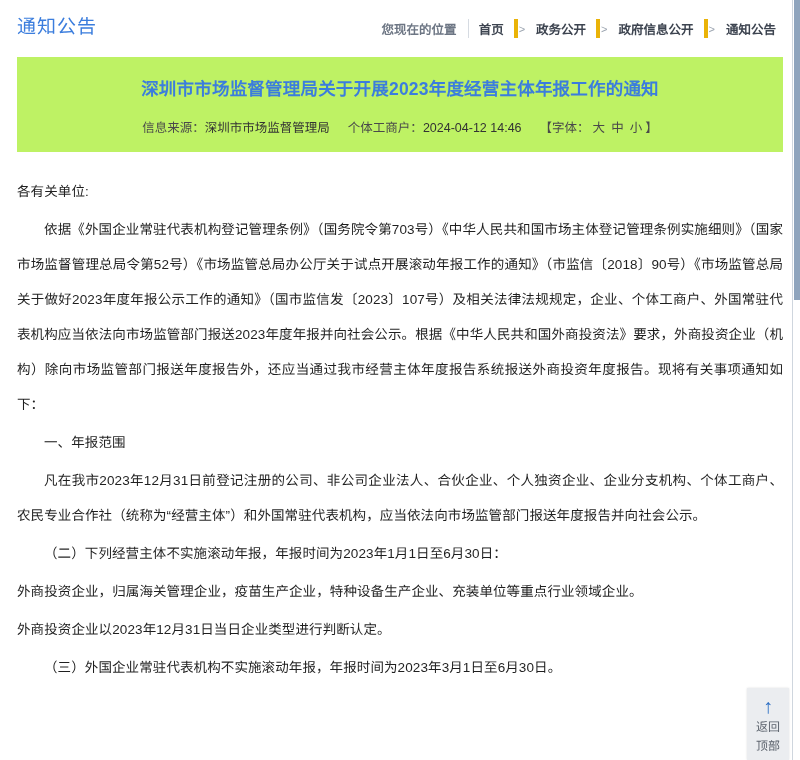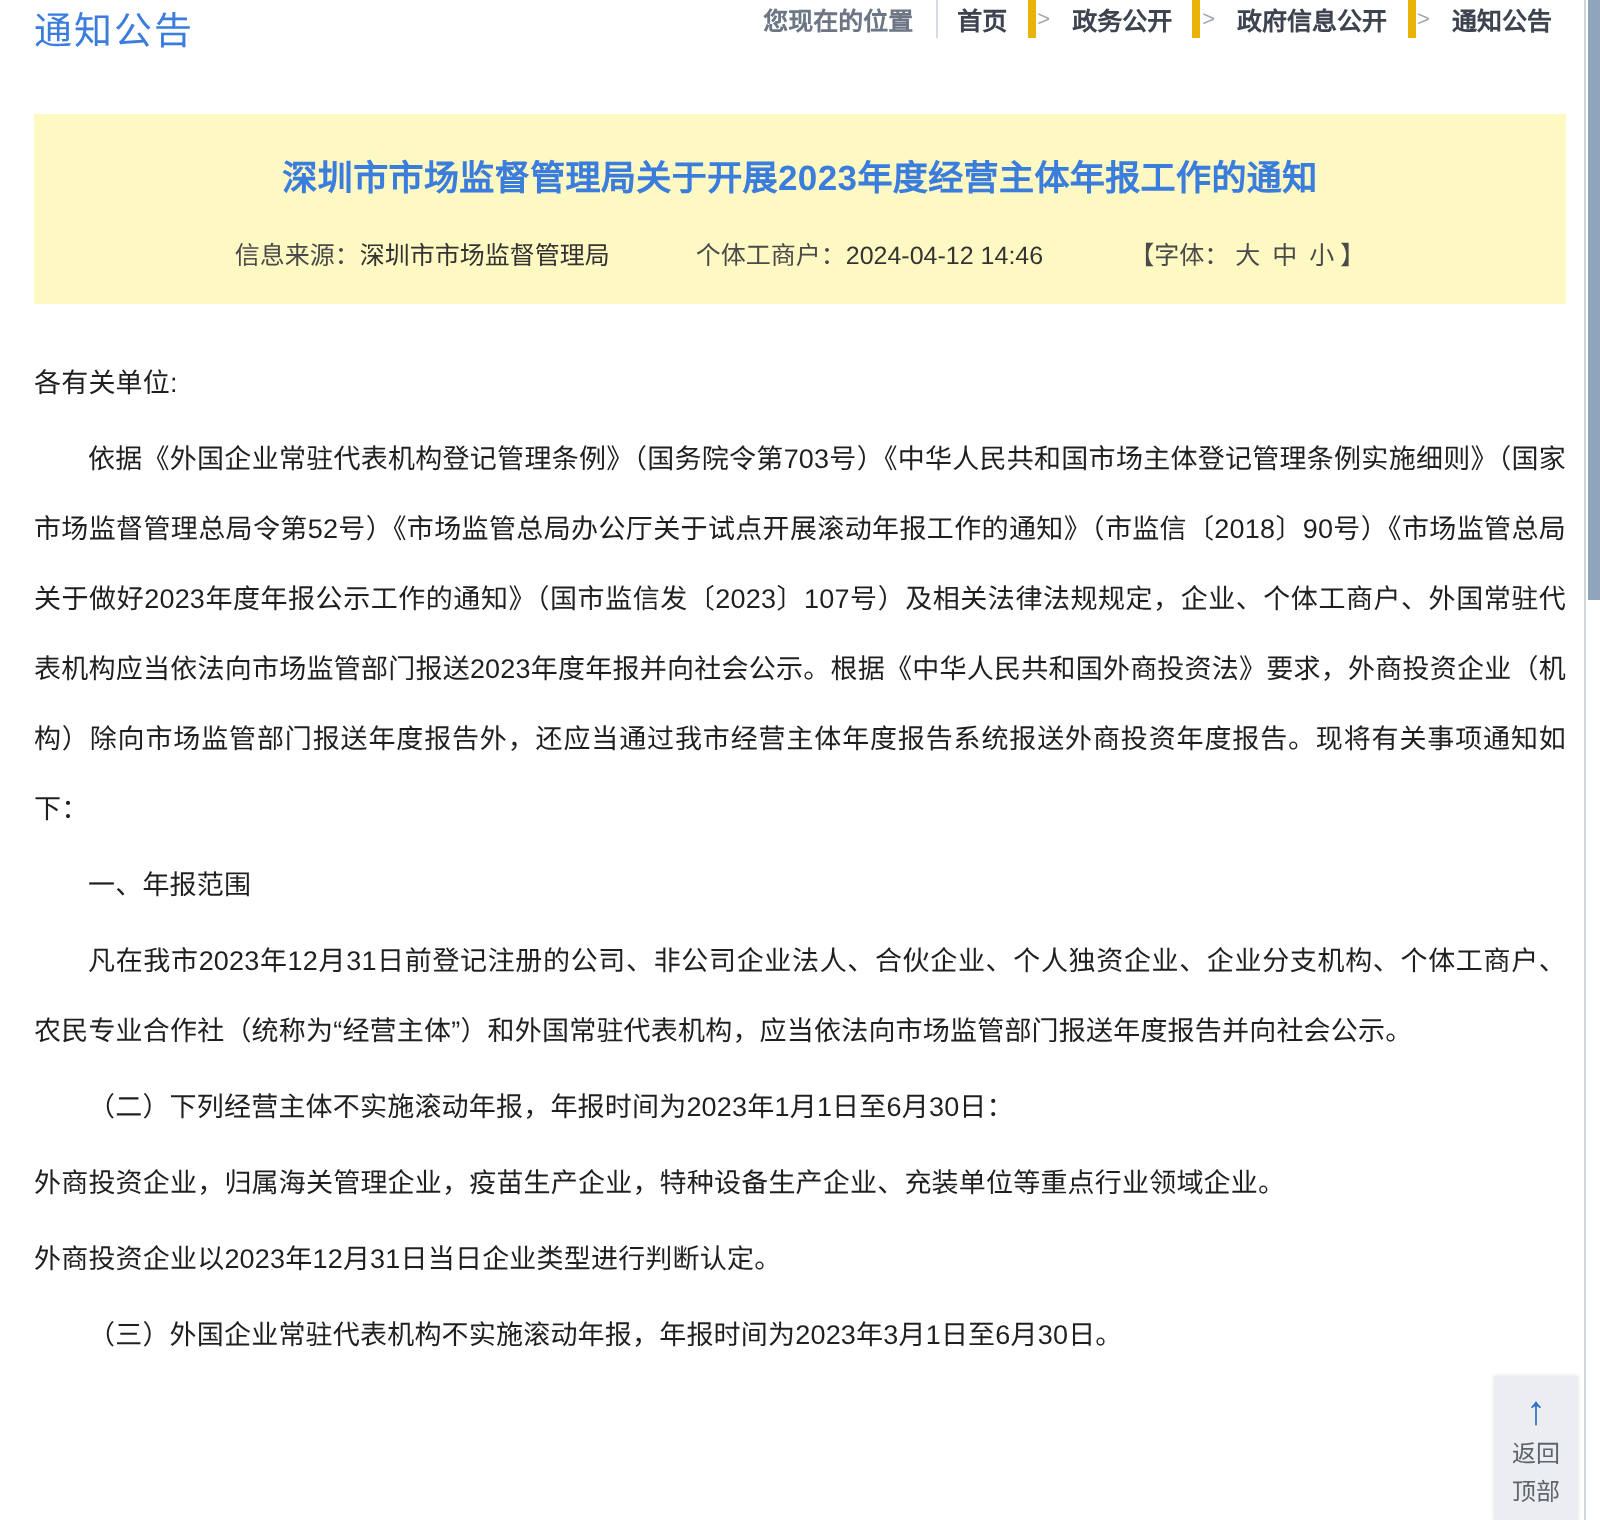--- a/index.html
+++ b/index.html
@@ -15,21 +15,21 @@
     color: #333333;
     overflow: hidden;
     position: relative;
   }
 
   
   .topbar {
     position: relative;
     height: 38px;
     display: flex;
-    align-items: flex-start;
+    align-items: flex-end;
     padding: 0 10px 0 17px;
     box-sizing: border-box;
     gap: 32px;
   }
   .channel-title {
     color: #3b7ddd;
     font-size: 19px;
     letter-spacing: 1px;
     white-space: nowrap;
   }
@@ -60,40 +60,40 @@
   }
   .bc-sep {
     color: #9aa3af;
     font-size: 11px;
     padding: 0 1px;
   }
 
   
   .title-panel {
     margin: 19px 17px 0 17px;
-    background: #fef9c3;
+    background: #bef264;
     padding: 14px 20px 16px 20px;
     box-sizing: border-box;
   }
   .doc-title {
     text-align: center;
     color: #3b7ddd;
     font-size: 17.5px;
     font-weight: 700;
     line-height: 28px;
     letter-spacing: 0.2px;
     margin: 4px 0 14px 0;
   }
   .meta-row {
     display: flex;
     justify-content: center;
     align-items: center;
     font-size: 12.5px;
     color: #4a4a4a;
-    gap: 43px;
+    gap: 18px;
   }
   .meta-item {
     white-space: nowrap;
   }
   .meta-item .mval {
     color: #333;
   }
   .fontsize-box {
     white-space: nowrap;
     color: #4a4a4a;

